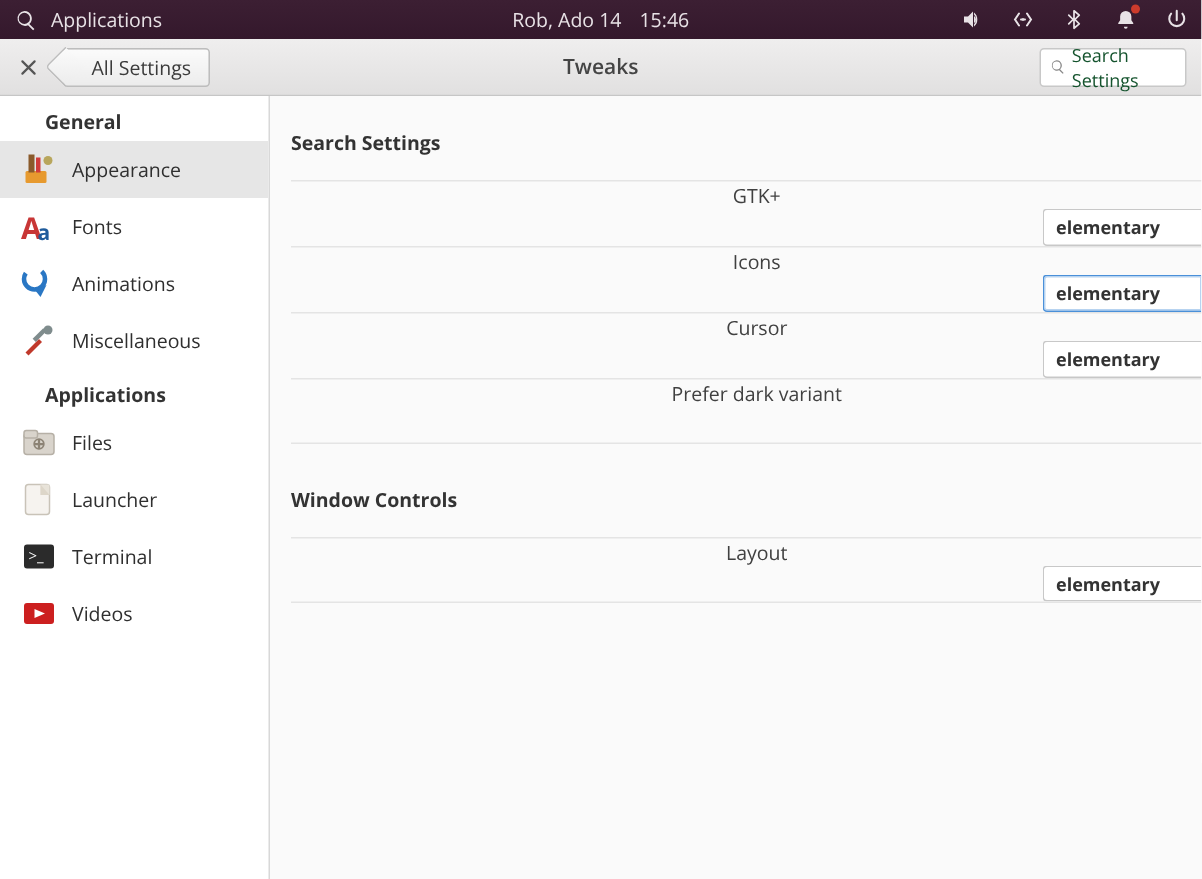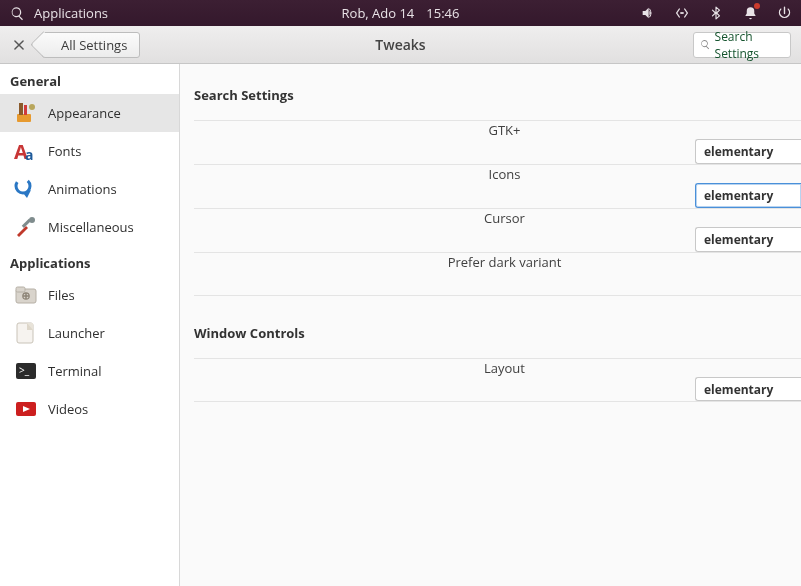--- a/index.html
+++ b/index.html
@@ -83,20 +83,21 @@
   .body { display: flex; height: calc(586px - 26px - 38px); }
   .sidebar {
     width: 180px;
     border-right: 1px solid #d8d8d8;
     background: #fff;
     overflow: hidden;
   }
   .sidebar .cat {
     font-size: 13px; font-weight: 700; color: #333;
     padding: 8px 10px 4px 10px;
+    margin-left: 20px;
   }
   .sidebar .item {
     display: flex; align-items: center; gap: 10px;
     height: 38px;
     padding: 0 10px 0 14px;
     font-size: 13px; color: #2f2f2f;
     cursor: pointer;
   }
   .sidebar .item.active { background: #e6e6e6; }
   .sidebar .ic { width: 24px; height: 24px; display: flex; align-items: center; justify-content: center; }

